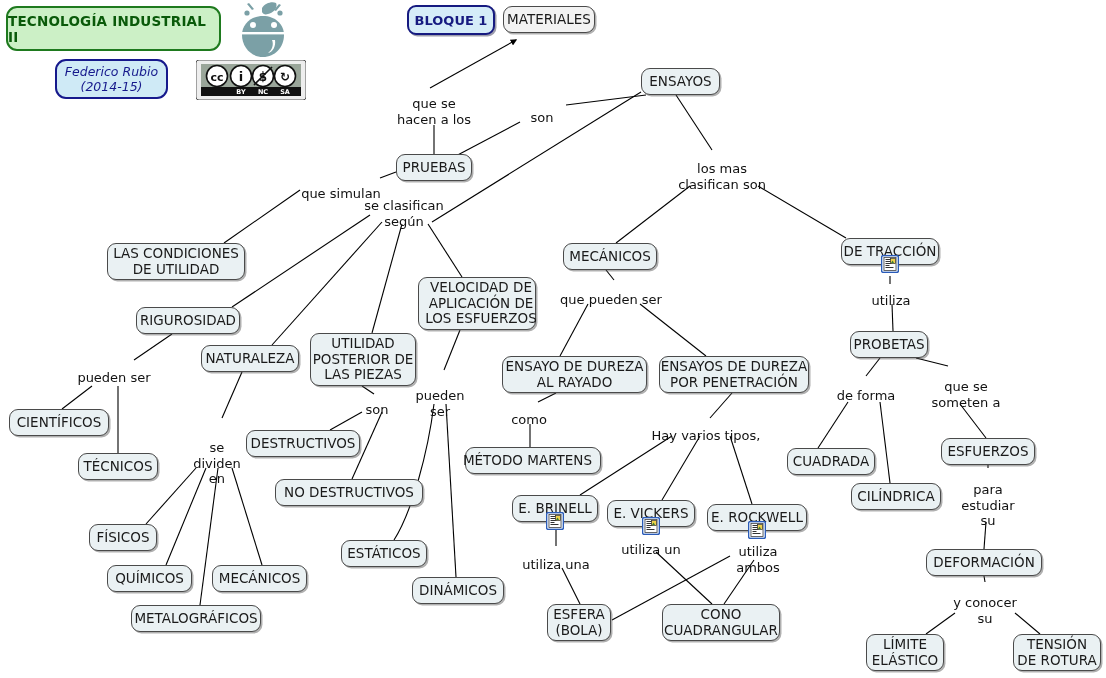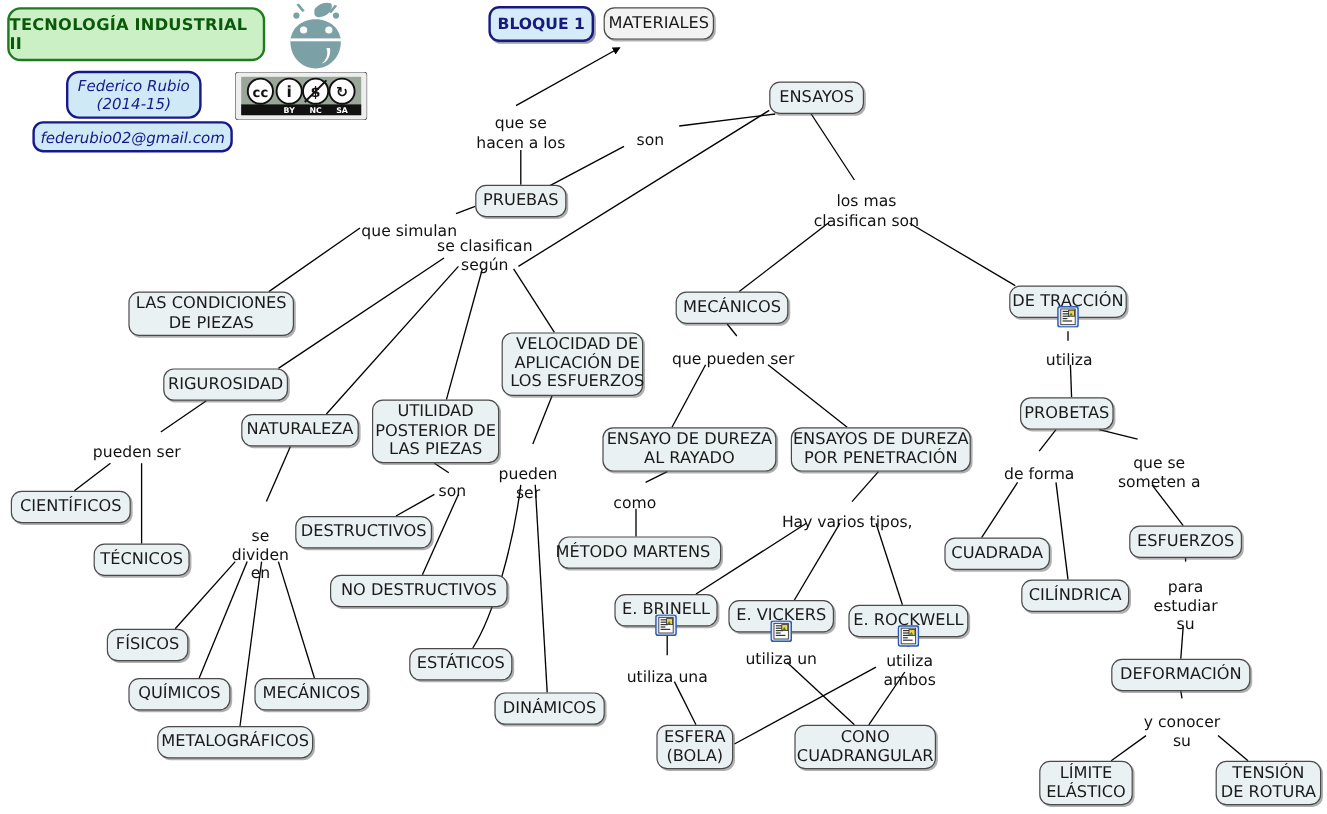--- a/index.html
+++ b/index.html
@@ -218,21 +218,20 @@
         <circle cx="21" cy="23" r="3"></circle>
           <circle cx="42" cy="23" r="3"></circle>
         <rect x="10" y="30" width="42" height="2.4"></rect>
         <path d="M40 38c2 5 0 10-4 13 5-1 8-7 7-13z"></path>
       </g>
     </svg>
   </div>
 
   <div id="author-box">Federico Rubio
 (2014-15)</div>
-  <div id="mail-box">federubio02@gmail.com</div>
 
   <div id="cc">
     <svg viewBox="0 0 110 40" width="110" height="40">
       <rect x="0" y="0" width="110" height="40" rx="3" fill="#eeeeee" stroke="#555" stroke-width="1"></rect>
       <rect x="5" y="4" width="100" height="32" fill="#9aa69a"></rect>
       <rect x="5" y="27" width="100" height="9" fill="#111"></rect>
       <g fill="#fff">
         <circle cx="21" cy="16" r="10.5"></circle>
           <circle cx="45" cy="16" r="10.5"></circle>
         <circle cx="67" cy="16" r="10.5"></circle>
@@ -259,35 +258,35 @@
     </svg>
   </div>
 
   <div id="bloque-box">BLOQUE 1</div>
 
   <div id="nodes-layer">
       <div class="node plain" style="left: 503px; top: 6px; width: 92px; height: 27px;"><span>MATERIALES</span></div>
       <div class="node" style="left: 641px; top: 68px; width: 79px; height: 27px;"><span>ENSAYOS</span></div>
       <div class="node" style="left: 396px; top: 154px; width: 76px; height: 27px;"><span>PRUEBAS</span></div>
       <div class="node" style="left: 107px; top: 243px; width: 138px; height: 37px;"><span>LAS CONDICIONES
-DE PIEZAS</span></div>
+DE UTILIDAD</span></div>
       <div class="node" style="left: 136px; top: 307px; width: 104px; height: 27px;"><span>RIGUROSIDAD</span></div>
       <div class="node" style="left: 201px; top: 345px; width: 98px; height: 27px;"><span>NATURALEZA</span></div>
       <div class="node" style="left: 310px; top: 333px; width: 106px; height: 53px;"><span>UTILIDAD
 POSTERIOR DE
 LAS PIEZAS</span></div>
       <div class="node" style="left: 418px; top: 277px; width: 118px; height: 53px; padding-left: 16px;"><span>VELOCIDAD DE
 APLICACIÓN DE
 LOS ESFUERZOS</span></div>
       <div class="node" style="left: 9px; top: 409px; width: 100px; height: 27px;"><span>CIENTÍFICOS</span></div>
       <div class="node" style="left: 78px; top: 453px; width: 80px; height: 27px;"><span>TÉCNICOS</span></div>
       <div class="node" style="left: 89px; top: 524px; width: 68px; height: 27px;"><span>FÍSICOS</span></div>
       <div class="node" style="left: 107px; top: 565px; width: 85px; height: 27px;"><span>QUÍMICOS</span></div>
       <div class="node" style="left: 212px; top: 565px; width: 95px; height: 27px;"><span>MECÁNICOS</span></div>
-      <div class="node" style="left: 131px; top: 605px; width: 130px; height: 27px; border-radius: 10px;"><span>METALOGRÁFICOS</span></div>
+      <div class="node" style="left: 131px; top: 605px; width: 130px; height: 27px;"><span>METALOGRÁFICOS</span></div>
       <div class="node" style="left: 246px; top: 430px; width: 114px; height: 27px;"><span>DESTRUCTIVOS</span></div>
       <div class="node" style="left: 275px; top: 479px; width: 148px; height: 27px;"><span>NO DESTRUCTIVOS</span></div>
       <div class="node" style="left: 341px; top: 540px; width: 86px; height: 27px;"><span>ESTÁTICOS</span></div>
       <div class="node" style="left: 412px; top: 577px; width: 92px; height: 27px;"><span>DINÁMICOS</span></div>
       <div class="node" style="left: 563px; top: 243px; width: 94px; height: 27px;"><span>MECÁNICOS</span></div>
       <div class="node" style="left: 502px; top: 356px; width: 145px; height: 37px;"><span>ENSAYO DE DUREZA
 AL RAYADO</span></div>
       <div class="node" style="left: 659px; top: 356px; width: 150px; height: 37px;"><span>ENSAYOS DE DUREZA
 POR PENETRACIÓN</span></div>
       <div class="node" style="left: 465px; top: 447px; width: 136px; height: 27px; justify-content: flex-end;"><span>MÉTODO MARTENS</span></div>

